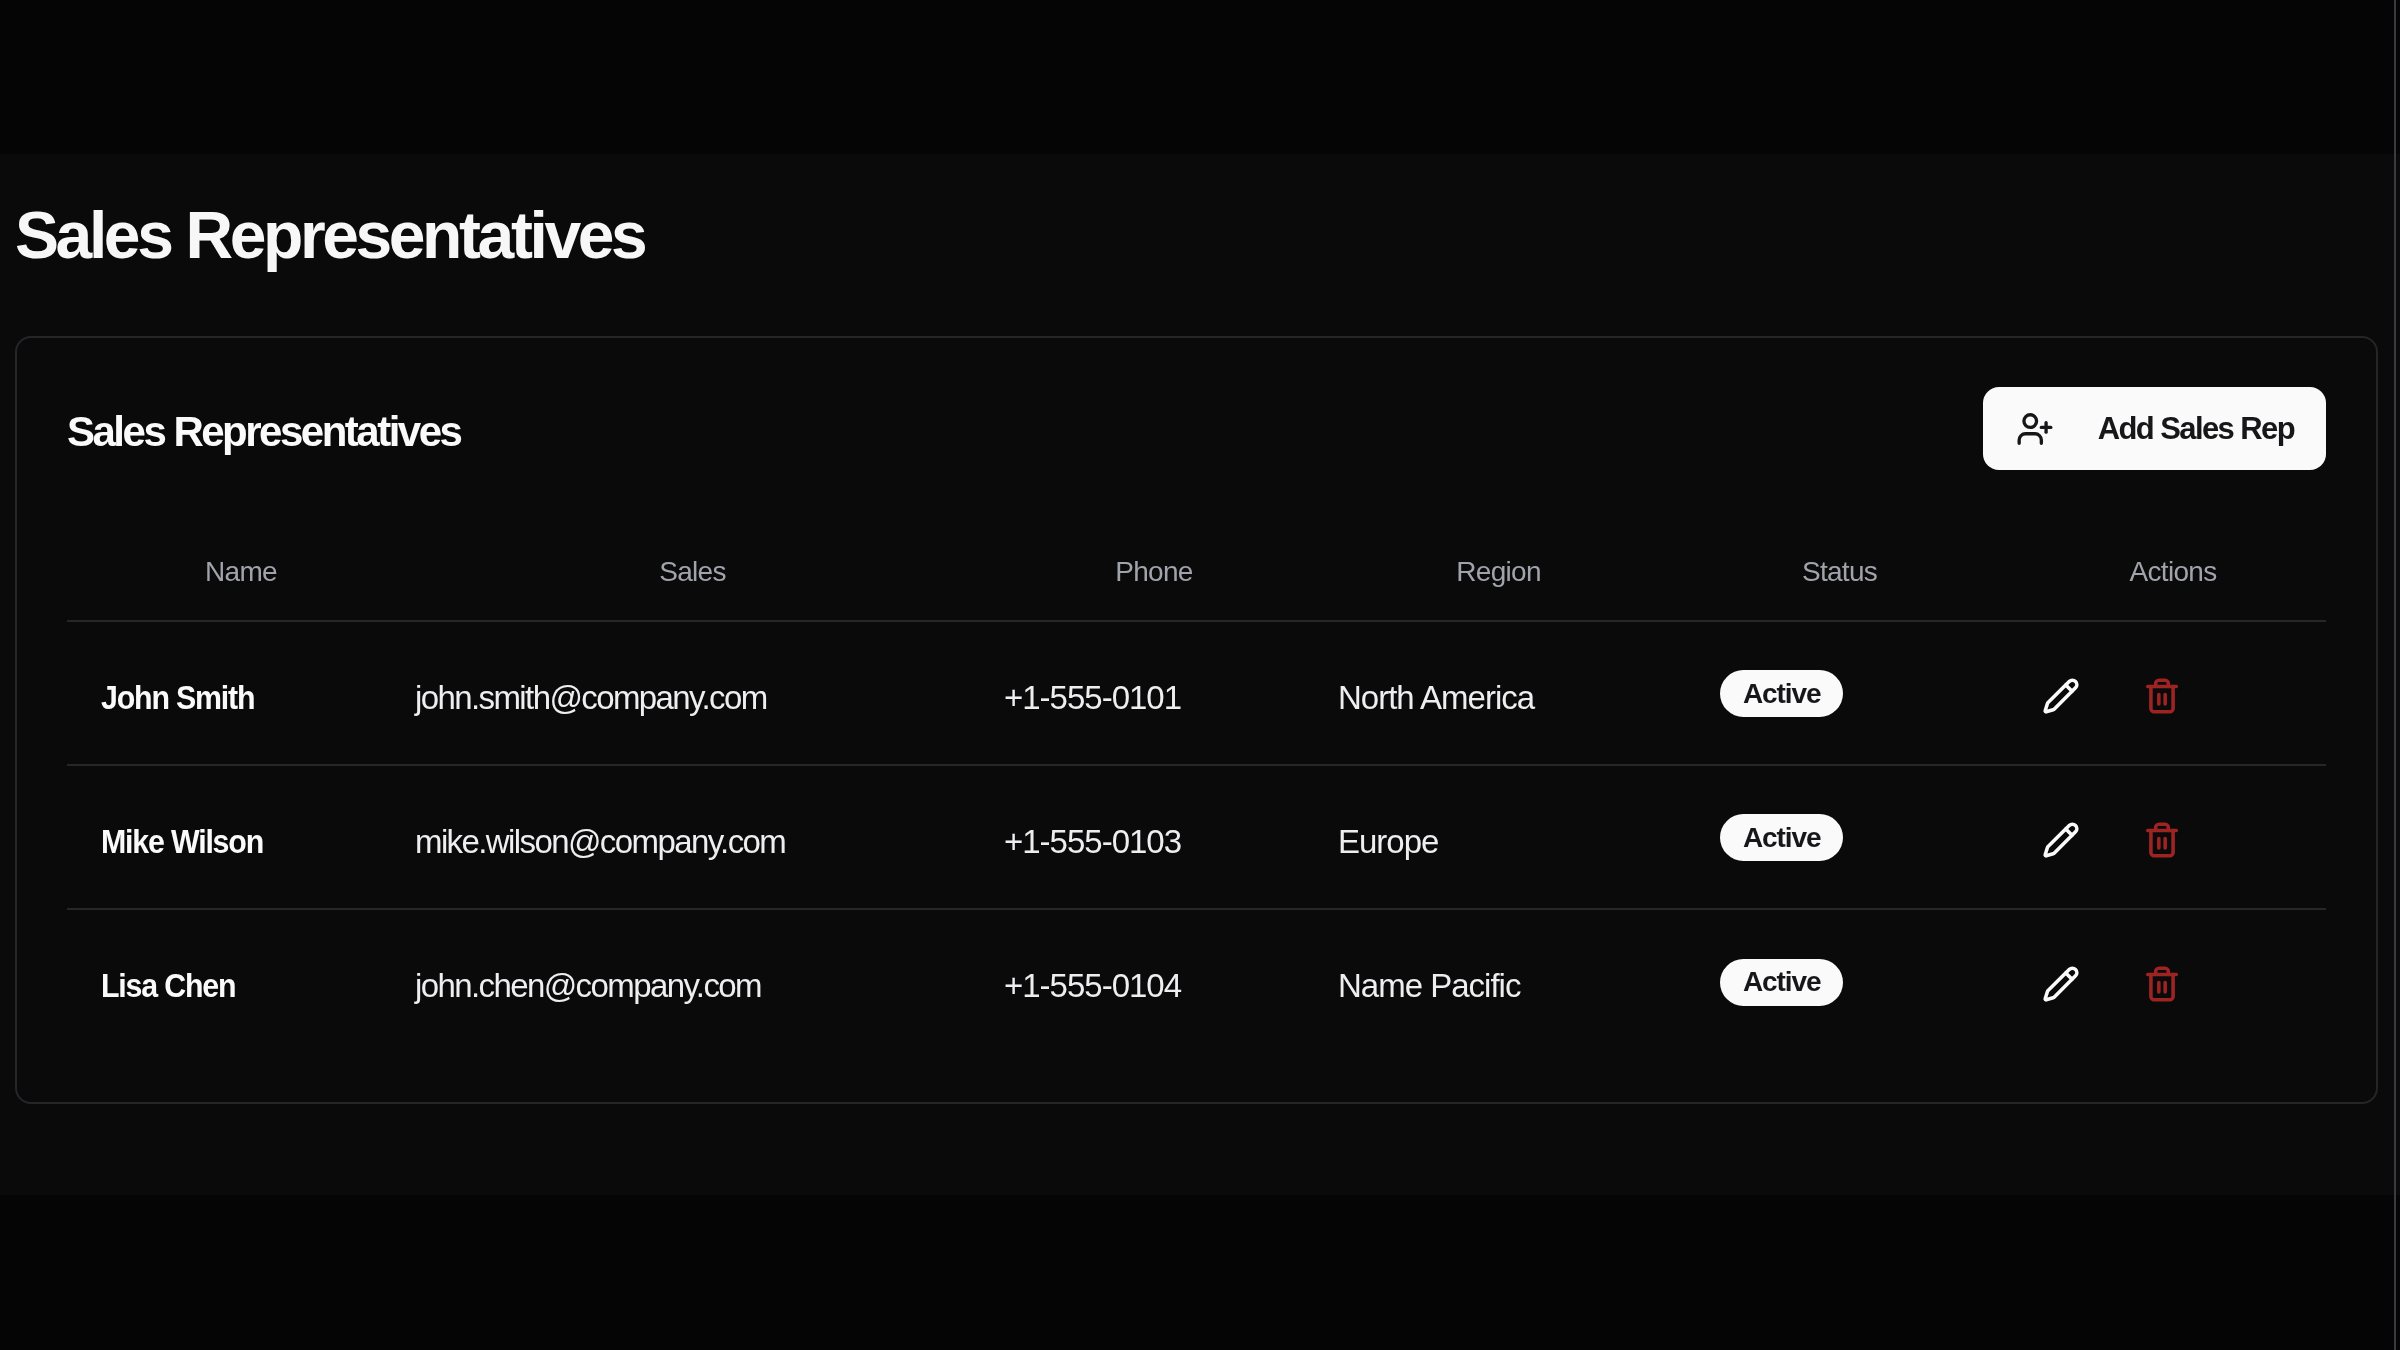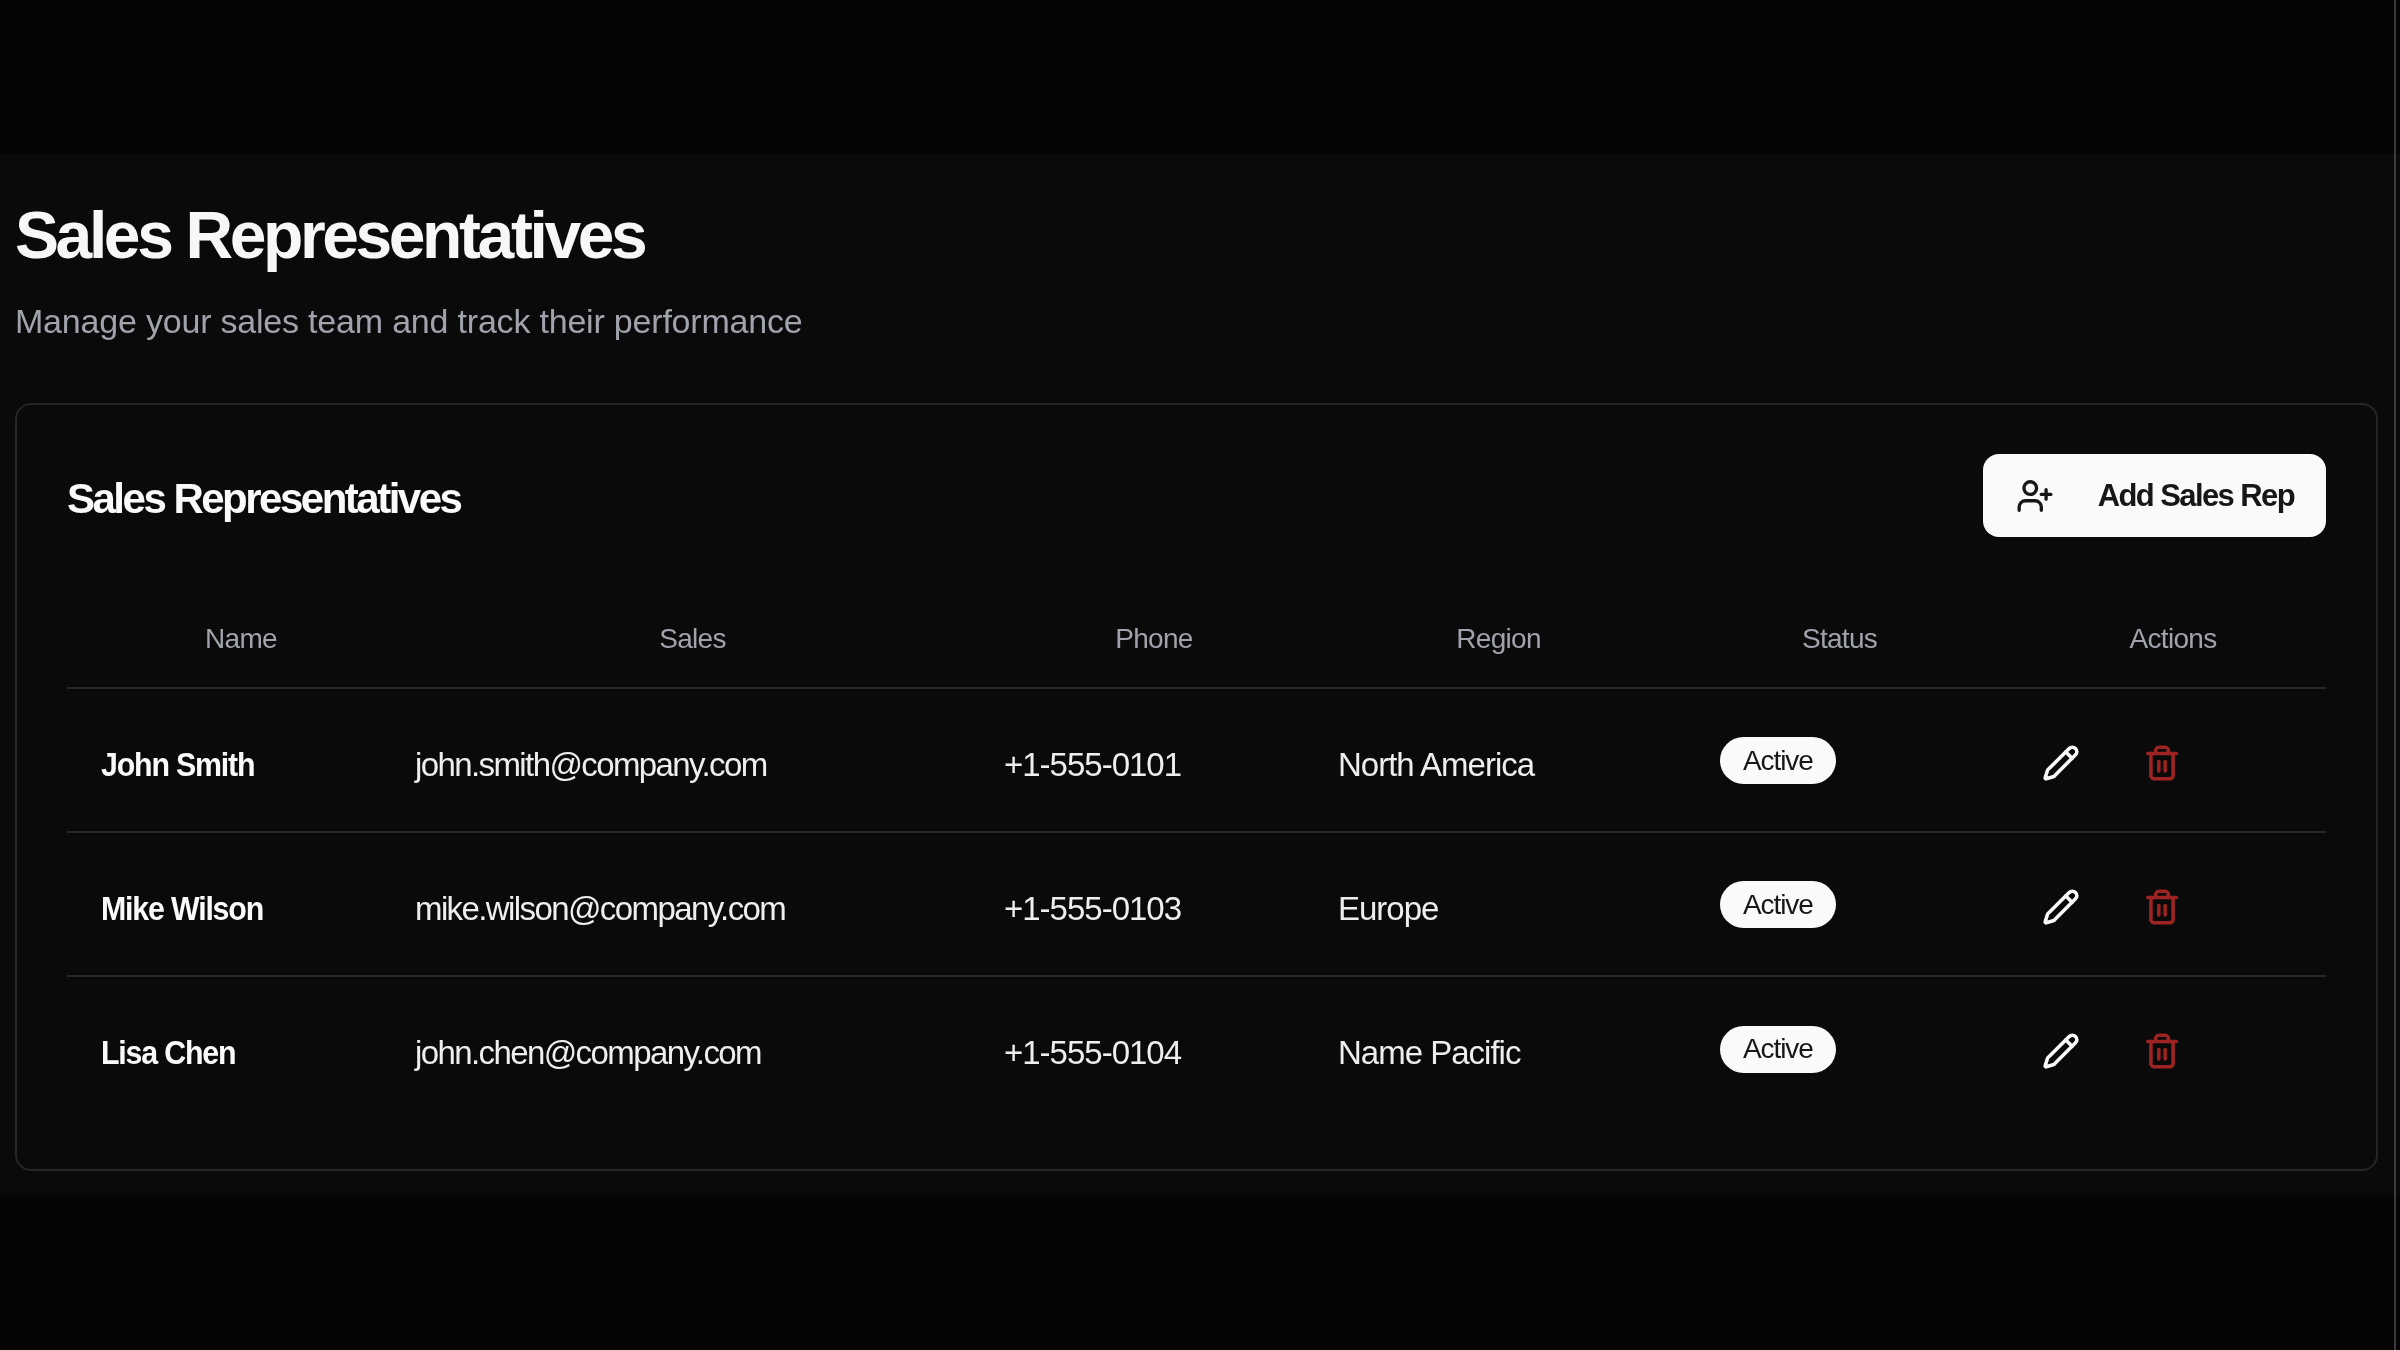--- a/index.html
+++ b/index.html
@@ -103,21 +103,21 @@
     align-items: center;
     height: 47px;
     padding: 0 23px;
     margin-left: 27px;
     position: relative;
     top: -4px;
     border-radius: 999px;
     background: var(--primary, #fafafa);
     color: var(--primary-fg, #17171a);
     font-size: 28px;
-    font-weight: 400;
+    font-weight: 700;
     letter-spacing: -1.1px;
   }
   .actions-wrap {
     display: flex;
     align-items: center;
     gap: 63px;
     padding-left: 22px;
     position: relative;
     top: -2px;
   }
@@ -147,21 +147,20 @@
     width: 2px;
     height: 100%;
     background: #3a3a41;
   }
 </style>
 </head>
 <body>
 
 <main class="page">
   <h1 class="page-title">Sales Representatives</h1>
-  <p class="page-subtitle">Manage your sales team and track their performance</p>
 
   <section class="card">
     <div class="card-header">
       <h2 class="card-title">Sales Representatives</h2>
       <button class="add-btn">
         <svg width="38" height="38" viewBox="0 0 24 24" fill="none" stroke="currentColor" stroke-width="2.1" stroke-linecap="round" stroke-linejoin="round">
           <path d="M16 21v-2a4 4 0 0 0-4-4H6a4 4 0 0 0-4 4v2"></path>
           <circle cx="9" cy="7" r="4"></circle>
           <line x1="19" x2="19" y1="8" y2="14"></line>
           <line x1="22" x2="16" y1="11" y2="11"></line>

